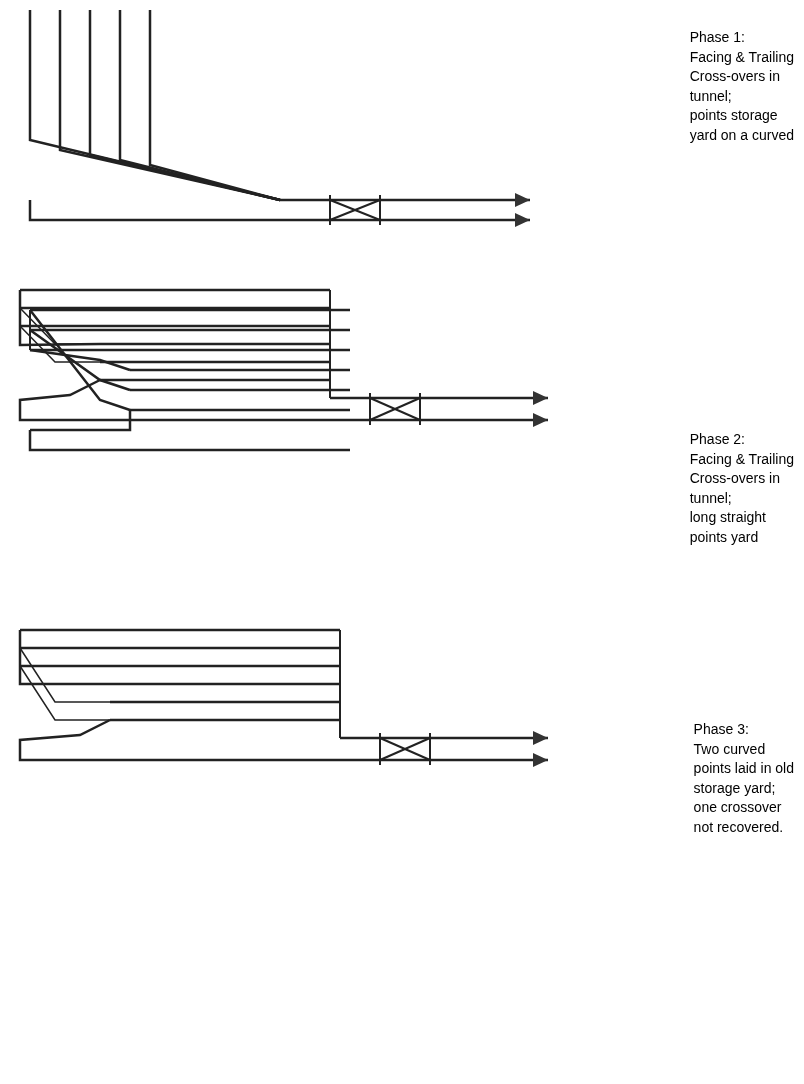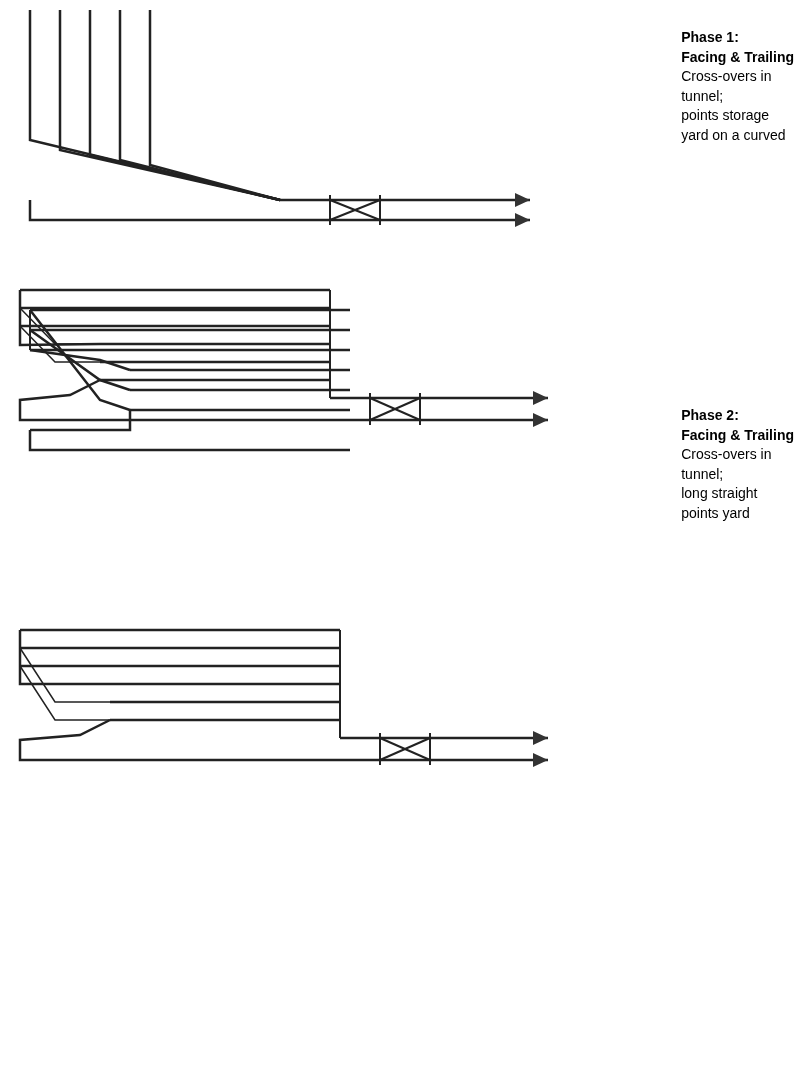--- a/index.html
+++ b/index.html
@@ -24,24 +24,24 @@
       height: 1084px;
     }
     .label-area {
       position: absolute;
       right: 10px;
       font-size: 14px;
       line-height: 1.4;
       color: #000;
     }
     .label-area strong {
-      font-weight: bold;
+      font-weight: normal;
     }
     .label1 { top: 28px; }
-    .label2 { top: 406px; }
+    .label2 { top: 430px; }
     .label3 { top: 720px; }
   </style>
 </head>
 <body>
 
 <div class="page-container">
 
   <div class="label-area label1">
     <strong>Phase 1:</strong><br>
     <strong>Facing &amp; Trailing</strong><br>
@@ -53,20 +53,28 @@
 
   <div class="label-area label2">
     <strong>Phase 2:</strong><br>
     <strong>Facing &amp; Trailing</strong><br>
     <span>Cross-overs in</span><br>
     <span>tunnel;</span><br>
     <span>long straight</span><br>
     <span>points yard</span>
   </div>
 
+  <div class="label-area label3">
+    <strong>Phase 3:</strong><br>
+    <span>Two curved</span><br>
+    <span>points laid in old</span><br>
+    <span>storage yard;</span><br>
+    <span>one crossover</span><br>
+    <span>not recovered.</span>
+  </div>
 
   <svg class="main-svg" viewBox="0 0 804 1084" xmlns="http://www.w3.org/2000/svg">
 
     <polyline points="30,10 30,140 280,200" fill="none" stroke="#222" stroke-width="2.5"></polyline>
 
     <polyline points="60,10 60,150 280,200" fill="none" stroke="#222" stroke-width="2.5"></polyline>
 
     <polyline points="90,10 90,155 280,200" fill="none" stroke="#222" stroke-width="2.5"></polyline>
 
     <polyline points="120,10 120,160 280,200" fill="none" stroke="#222" stroke-width="2.5"></polyline>

